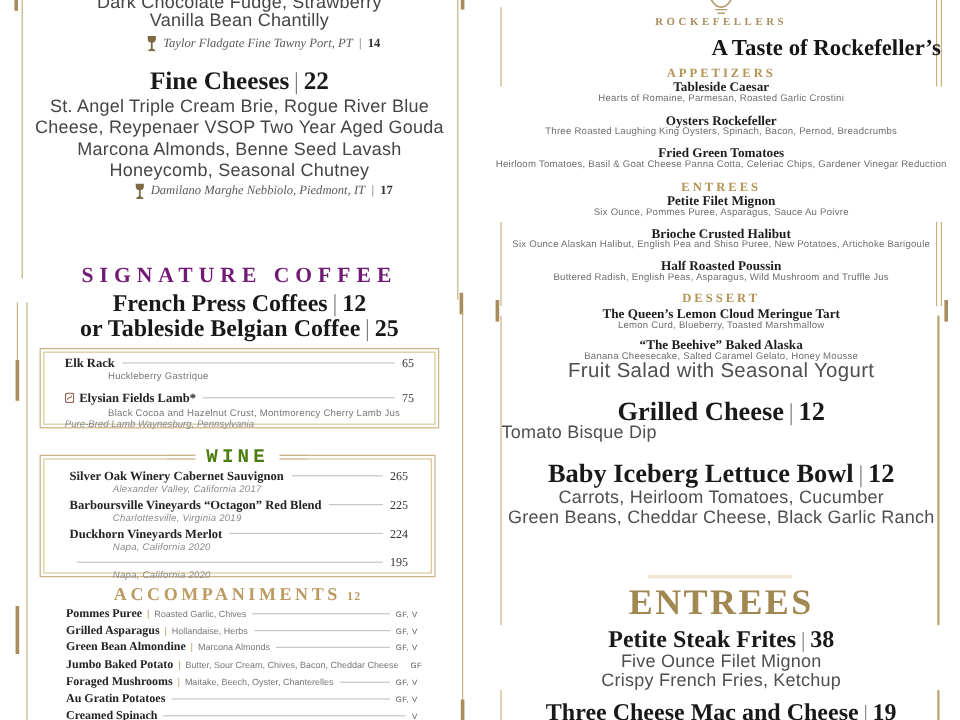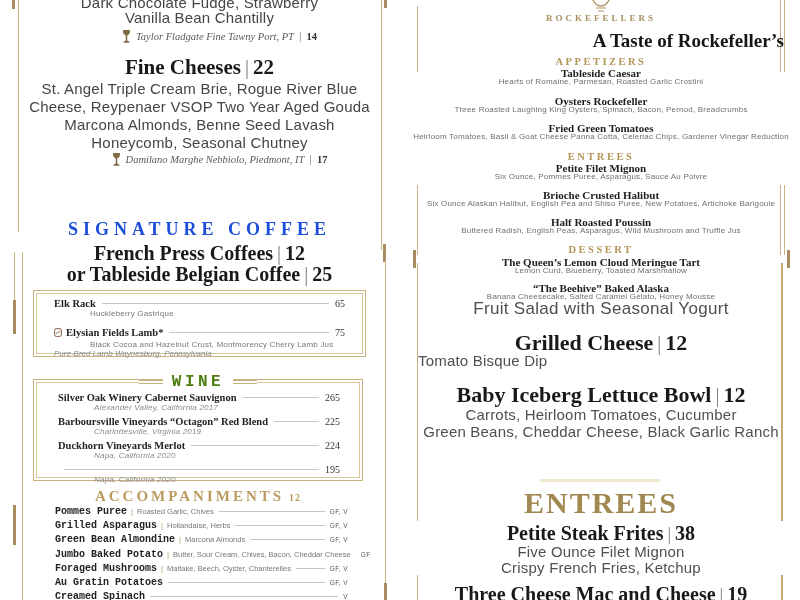--- a/index.html
+++ b/index.html
@@ -12,21 +12,21 @@
   .d { position:absolute; width:3px; background:#a88c5d; }
   .abs { position:absolute; }
   .ctrA { left:18px; width:363px; text-align:center; }
 
   .sans15 { font-size:15px; line-height:18px; color:#454545; letter-spacing:.2px; }
   .big-title { font-family:"Liberation Serif","DejaVu Serif",serif; font-weight:700; font-size:21px; color:#191919; }
   .big-title .pipe { font-weight:400; color:#7e7e7e; padding:0 4px; font-size:20px; }
   .mid-title { font-family:"Liberation Serif","DejaVu Serif",serif; font-weight:700; font-size:19px; color:#191919; }
   .mid-title .pipe { font-weight:400; color:#7e7e7e; padding:0 4px; font-size:18px; }
 
-  .gold-hdr-lg { font-family:"Liberation Serif","DejaVu Serif",serif; font-weight:600; font-size:18px; letter-spacing:5px; color:#1d4ed8; }
+  .gold-hdr-lg { font-family:"Liberation Serif","DejaVu Serif",serif; font-weight:600; font-size:18px; letter-spacing:5px; color:#701a75; }
   .gold-hdr-sm { font-family:"Liberation Serif","DejaVu Serif",serif; font-weight:700; font-size:10.5px; letter-spacing:2.5px; color:#b29455; }
 
   .pair { position:absolute; display:flex; justify-content:center; align-items:center; gap:5px;padding-left:40px; }
   .pair-text { font-family:"Liberation Serif","DejaVu Serif",serif; font-style:italic; font-size:10.5px; color:#5a5a5a; }
   .pair-pipe { color:#9a9a9a; font-size:10px; }
   .pair-price { font-family:"Liberation Serif","DejaVu Serif",serif; font-weight:700; font-size:10.5px; color:#333; }
 
   
   .box { position:absolute; border:1px solid #c9b180; background:#fff; }
   .box-inner { position:absolute; left:2px; right:2px; top:2px; bottom:2px; border:1px solid #d9c69c; pointer-events:none; }
@@ -40,21 +40,21 @@
   .subnote { font-size:8px; color:#8a8a8a; font-style:italic; text-align:left; }
 
   .wine-title-wrap { position:absolute; top:-8px; left:0; right:0; text-align:center; z-index:3; }
   .wine-title { display:inline-block; background:#fff; padding:0 9px; font-family:Liberation Mono, monospace; font-weight:700; font-size:16px; letter-spacing:3.5px; color:#4d7c0f; }
   .dbl { display:inline-block; width:24px; height:4px; border-top:1px solid #c9b180; border-bottom:1px solid #c9b180; vertical-align:middle; background:#fff; }
 
   
   .acc-hdr { font-family:"Liberation Serif","DejaVu Serif",serif; font-weight:700; font-size:15px; letter-spacing:3px; color:#bb9b60; }
   .acc-hdr .acc-p { font-size:10px; letter-spacing:1px; margin-left:5px; }
   .arow { display:flex; align-items:baseline; margin-bottom:3.2px; }
-  .arow .nm { font-family:Liberation Mono, monospace; font-weight:700; font-size:10px; color:#232323; white-space:nowrap; }
+  .arow .nm { font-family:Liberation Serif, serif; font-weight:700; font-size:10px; color:#232323; white-space:nowrap; }
   .arow .p2 { color:#b9a06f; font-size:8px; padding:0 4px; }
   .arow .ds { font-size:7.5px; color:#777; white-space:nowrap; }
   .arow .leader { flex:1; border-bottom:1px solid #c6c6c6; margin:0 5px; transform:translateY(-2px); }
   .arow .tg { font-size:6.5px; color:#555; letter-spacing:.4px; white-space:nowrap; }
 
   
   .brand { font-family:"Liberation Serif","DejaVu Serif",serif; font-weight:700; font-size:9px; letter-spacing:3px; color:#a98f5f; }
   .page-title { font-family:"Liberation Serif","DejaVu Serif",serif; font-weight:700; font-size:19px; color:#161616; }
   .item-nm { font-family:"Liberation Serif","DejaVu Serif",serif; font-weight:700; font-size:11px; color:#1d1d1d; }
   .item-ds { font-size:8px; color:#6f6f6f; letter-spacing:.2px; }

